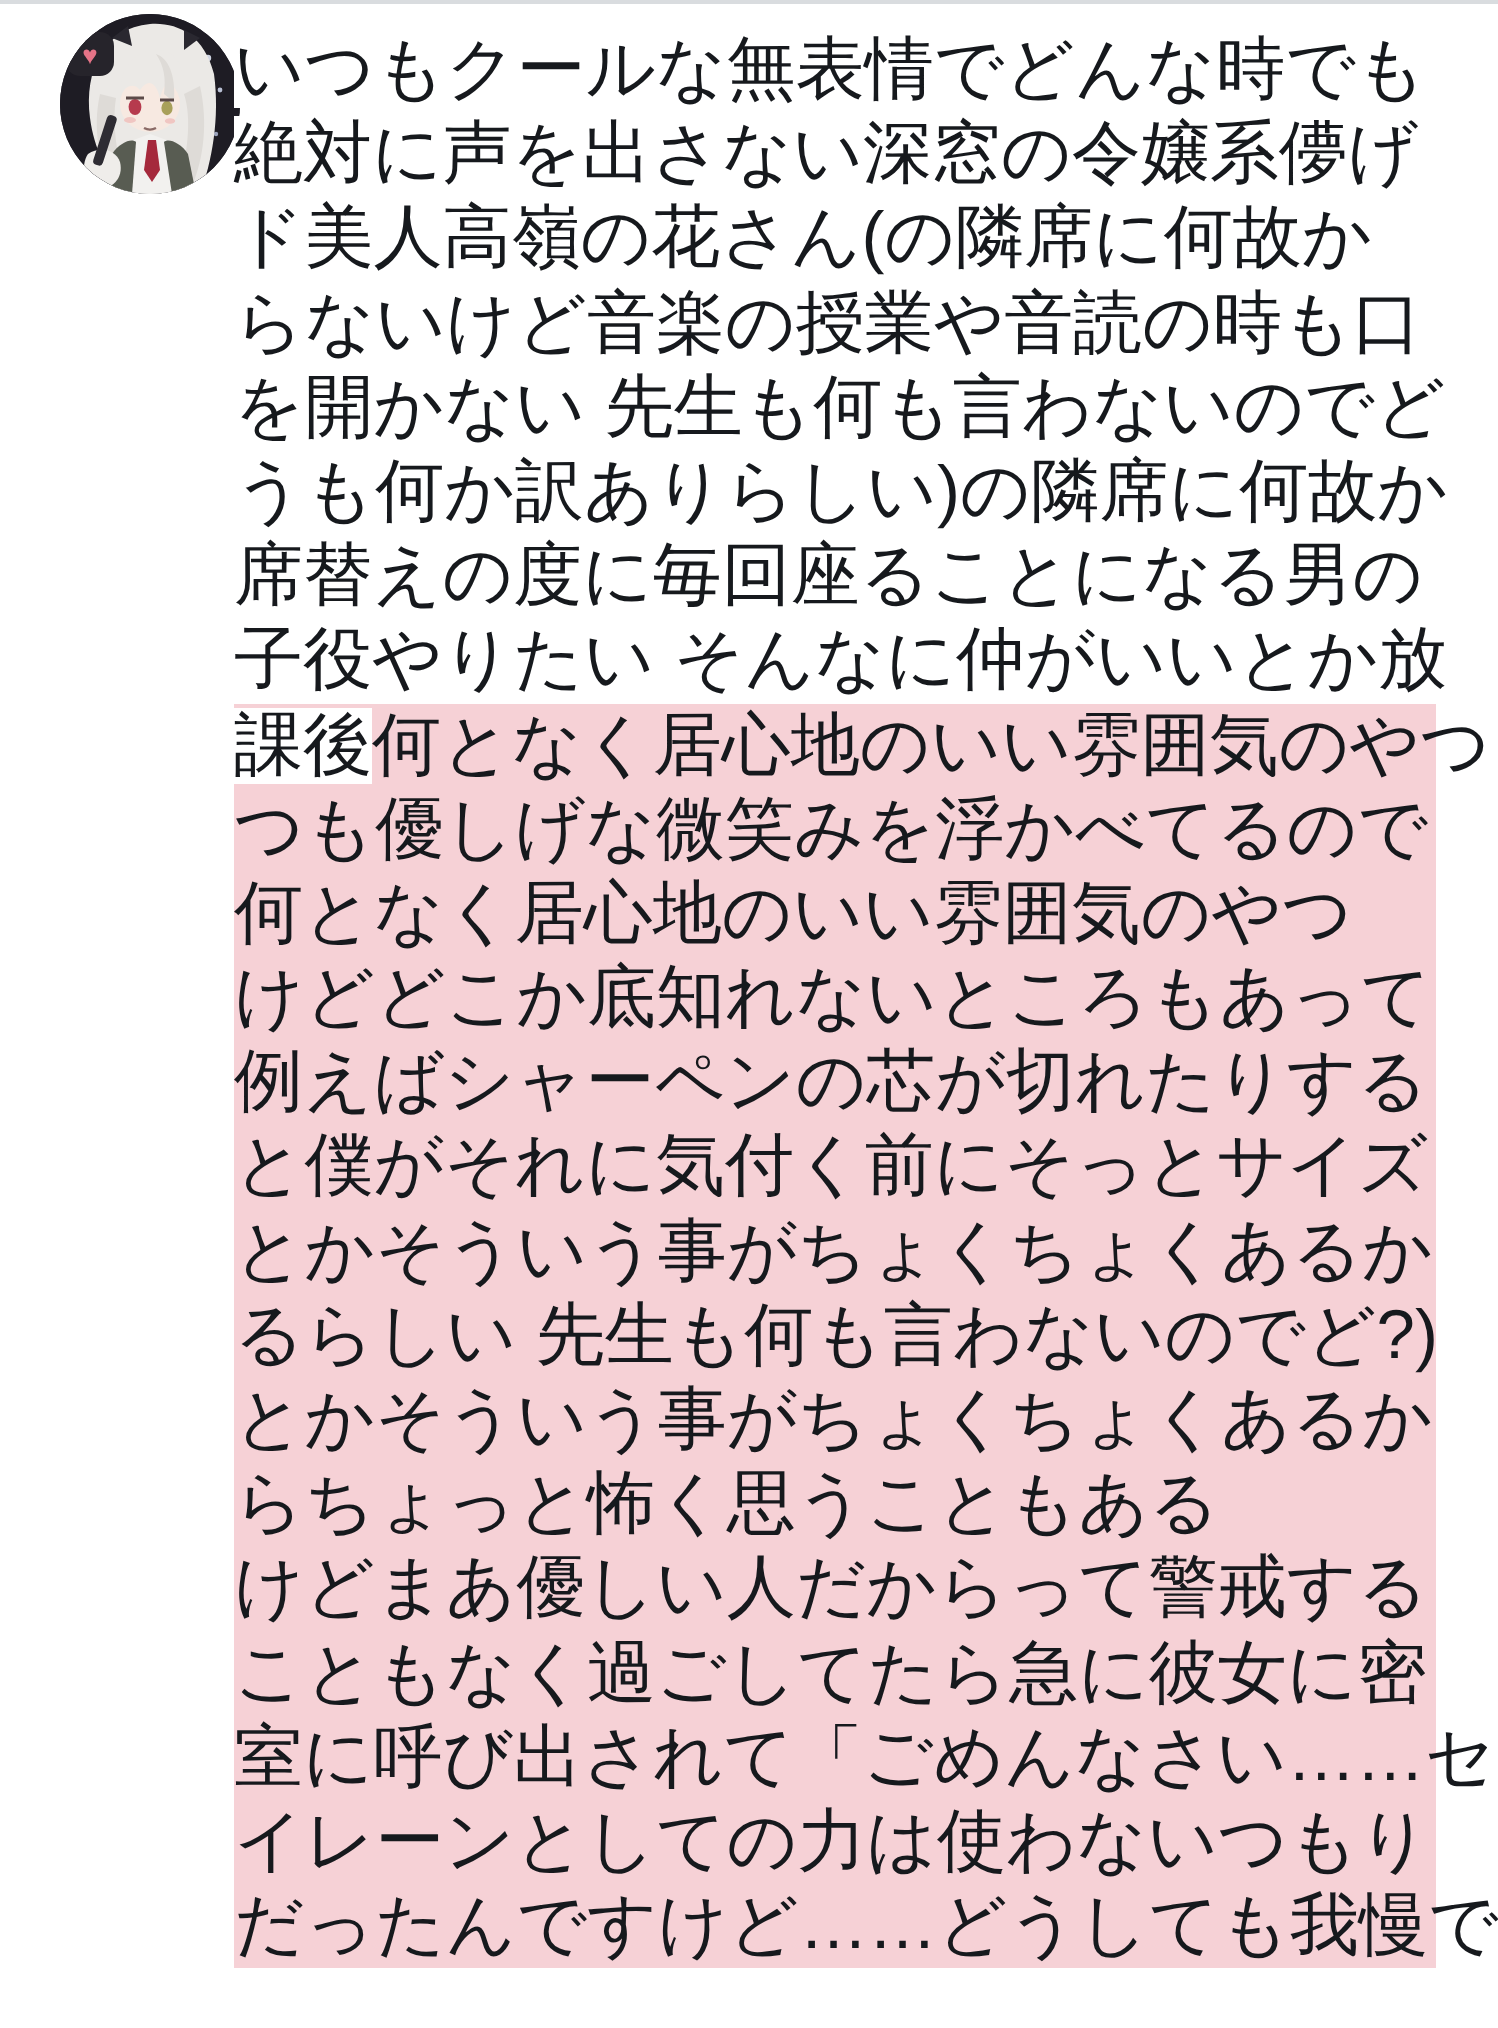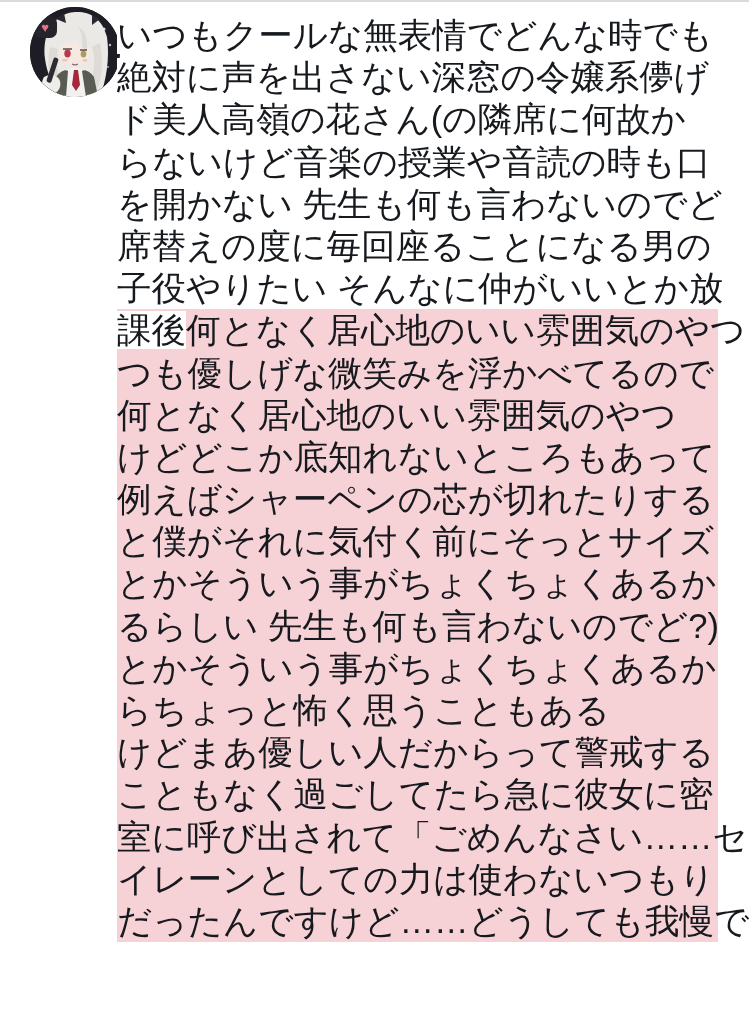--- a/index.html
+++ b/index.html
@@ -100,20 +100,21 @@
     <span>♥</span>
   </div>
 </div>
 
 <div class="text-col">
   <div class="line"><span class="pre">いつもクールな無表情でどんな時でも</span><span class="sel"></span></div>
   <div class="line"><span class="pre">絶対に声を出さない深窓の令嬢系儚げ</span><span class="sel"></span></div>
   <div class="line"><span class="pre">ド美人高嶺の花さん(の隣席に何故か</span><span class="sel"></span></div>
   <div class="line"><span class="pre">らないけど音楽の授業や音読の時も口</span><span class="sel"></span></div>
   <div class="line"><span class="pre">を開かない 先生も何も言わないのでど</span><span class="sel"></span></div>
+  <div class="line"><span class="pre">うも何か訳ありらしい)の隣席に何故か</span><span class="sel"></span></div>
   <div class="line"><span class="pre">席替えの度に毎回座ることになる男の</span><span class="sel"></span></div>
   <div class="line"><span class="pre">子役やりたい そんなに仲がいいとか放</span><span class="sel"></span></div>
   <div class="line hl"><span class="pre">課後</span><span class="sel">何となく居心地のいい雰囲気のやつ</span></div>
   <div class="line hl"><span class="pre"></span><span class="sel">つも優しげな微笑みを浮かべてるので</span></div>
   <div class="line hl"><span class="pre"></span><span class="sel">何となく居心地のいい雰囲気のやつ</span></div>
   <div class="line hl"><span class="pre"></span><span class="sel">けどどこか底知れないところもあって</span></div>
   <div class="line hl"><span class="pre"></span><span class="sel">例えばシャーペンの芯が切れたりする</span></div>
   <div class="line hl"><span class="pre"></span><span class="sel">と僕がそれに気付く前にそっとサイズ</span></div>
   <div class="line hl"><span class="pre"></span><span class="sel">とかそういう事がちょくちょくあるか</span></div>
   <div class="line hl"><span class="pre"></span><span class="sel">るらしい 先生も何も言わないのでど?)</span></div>

